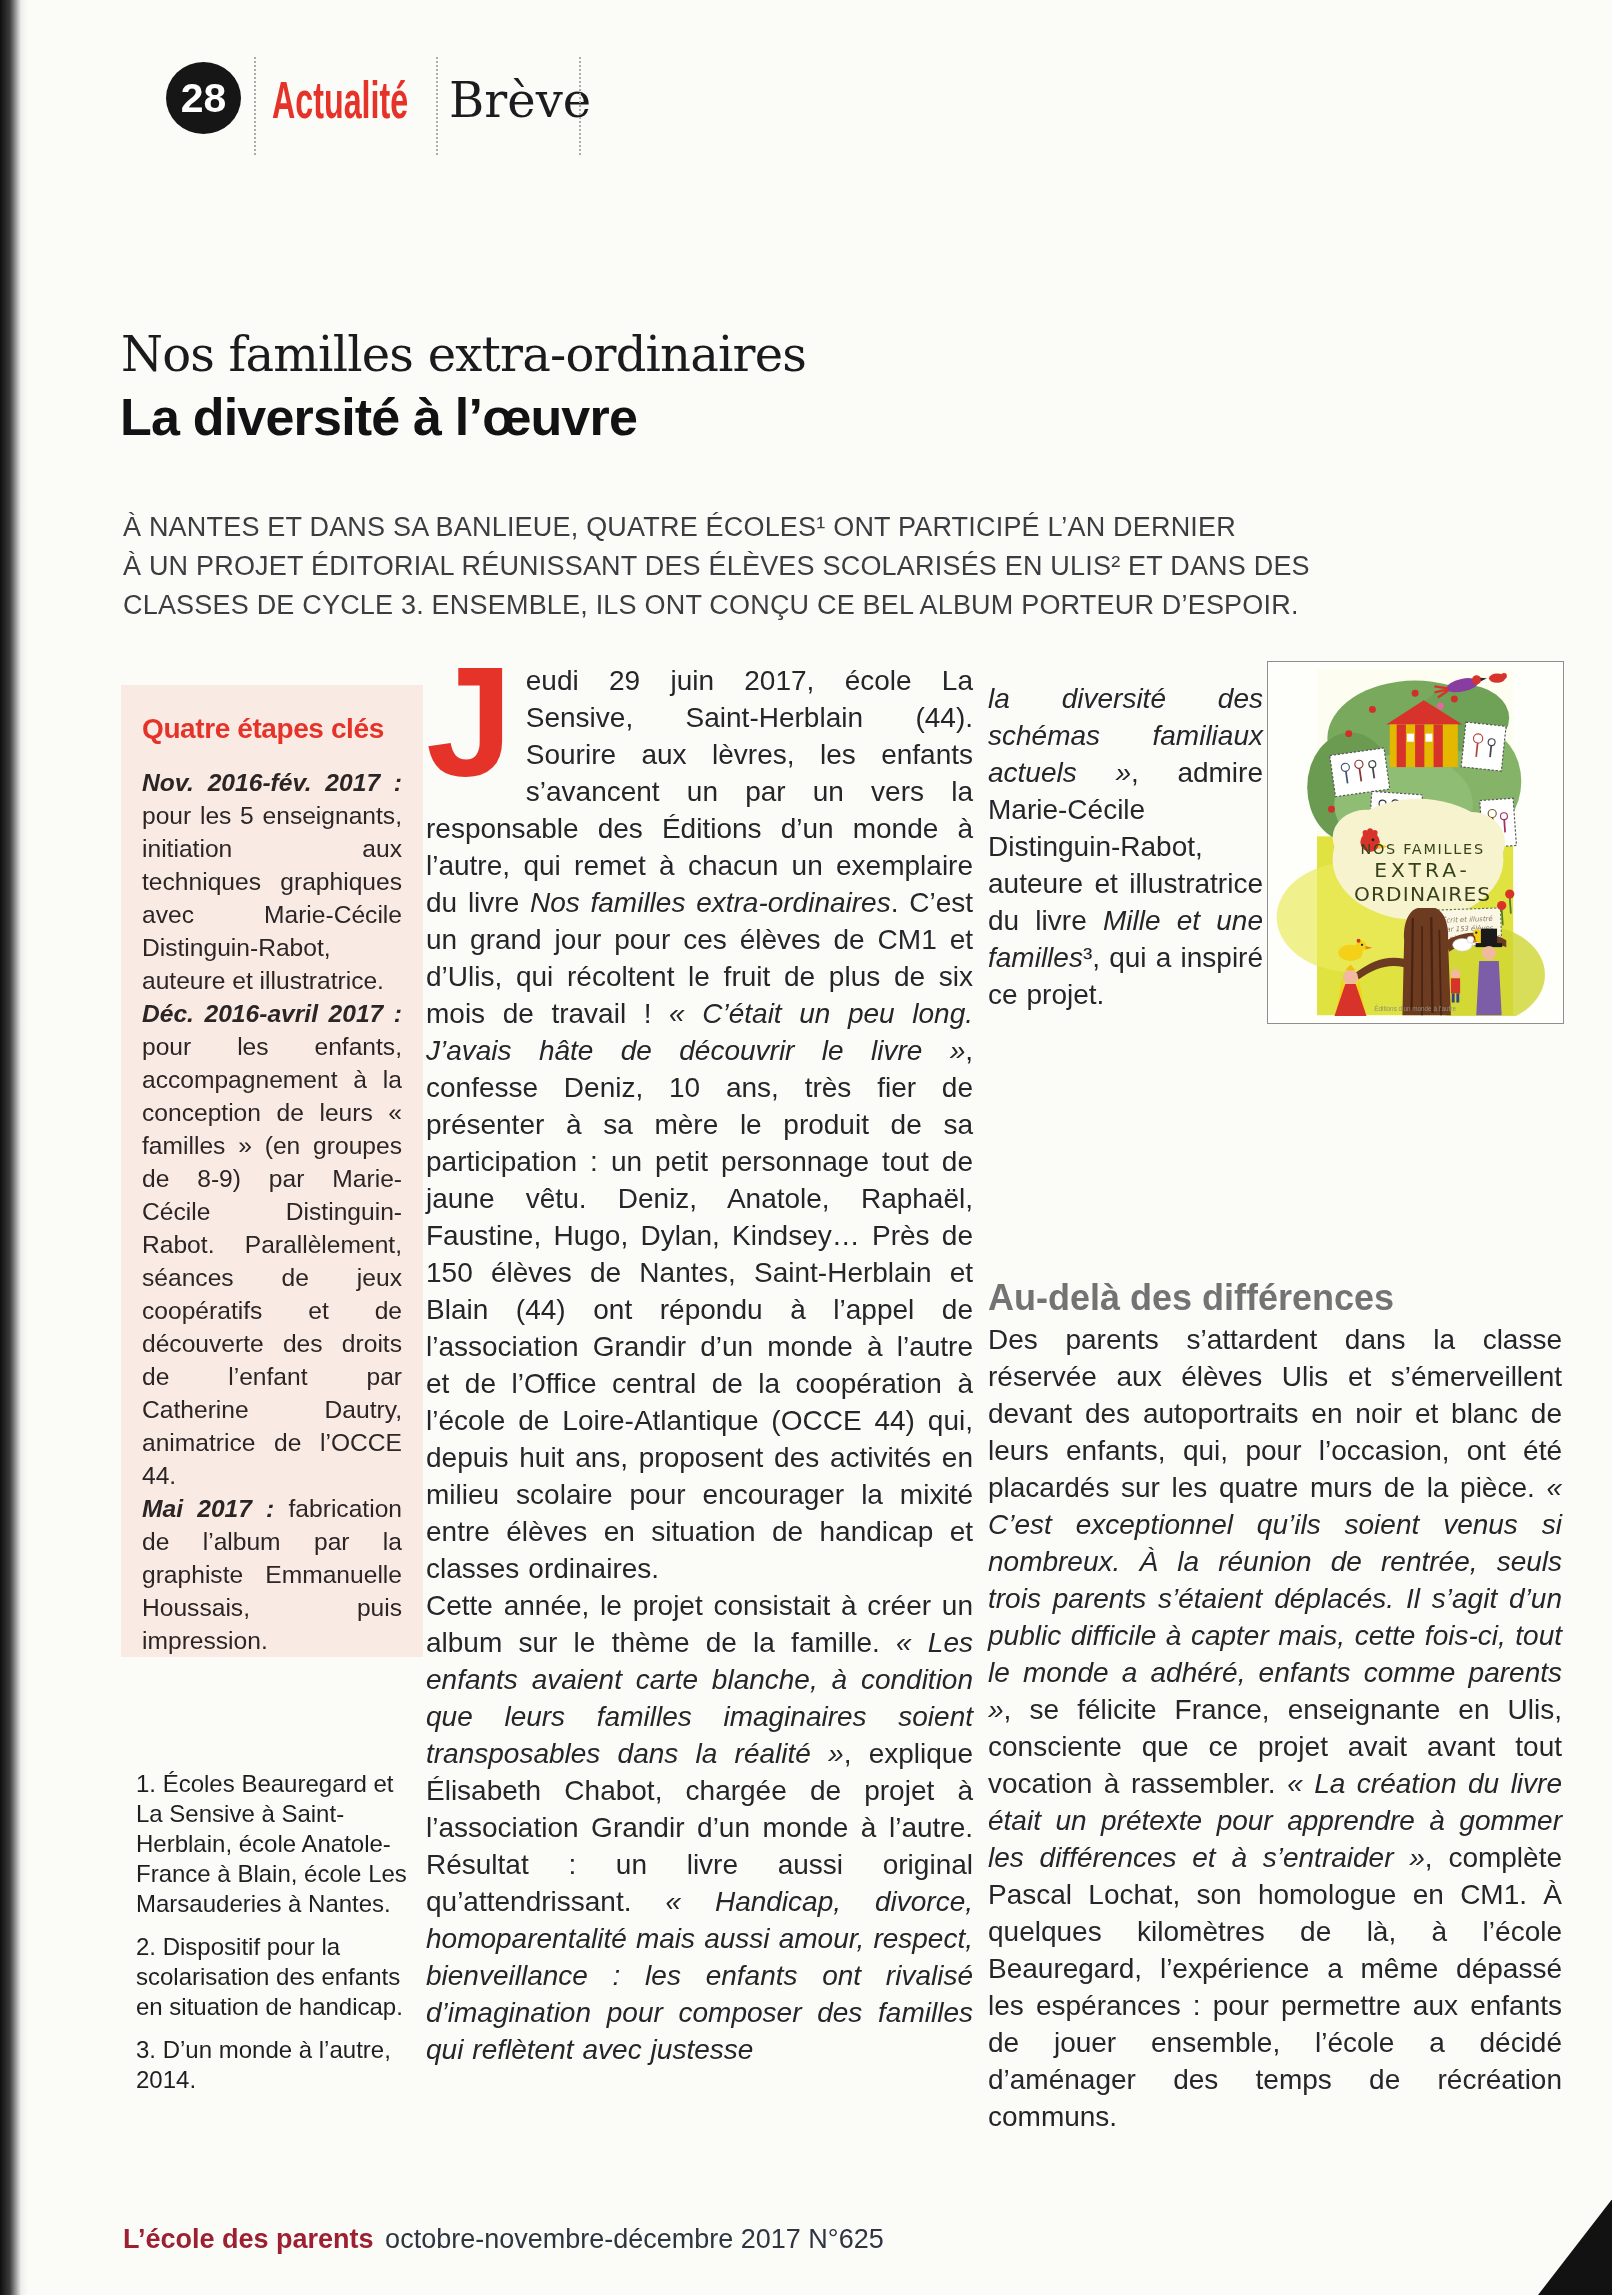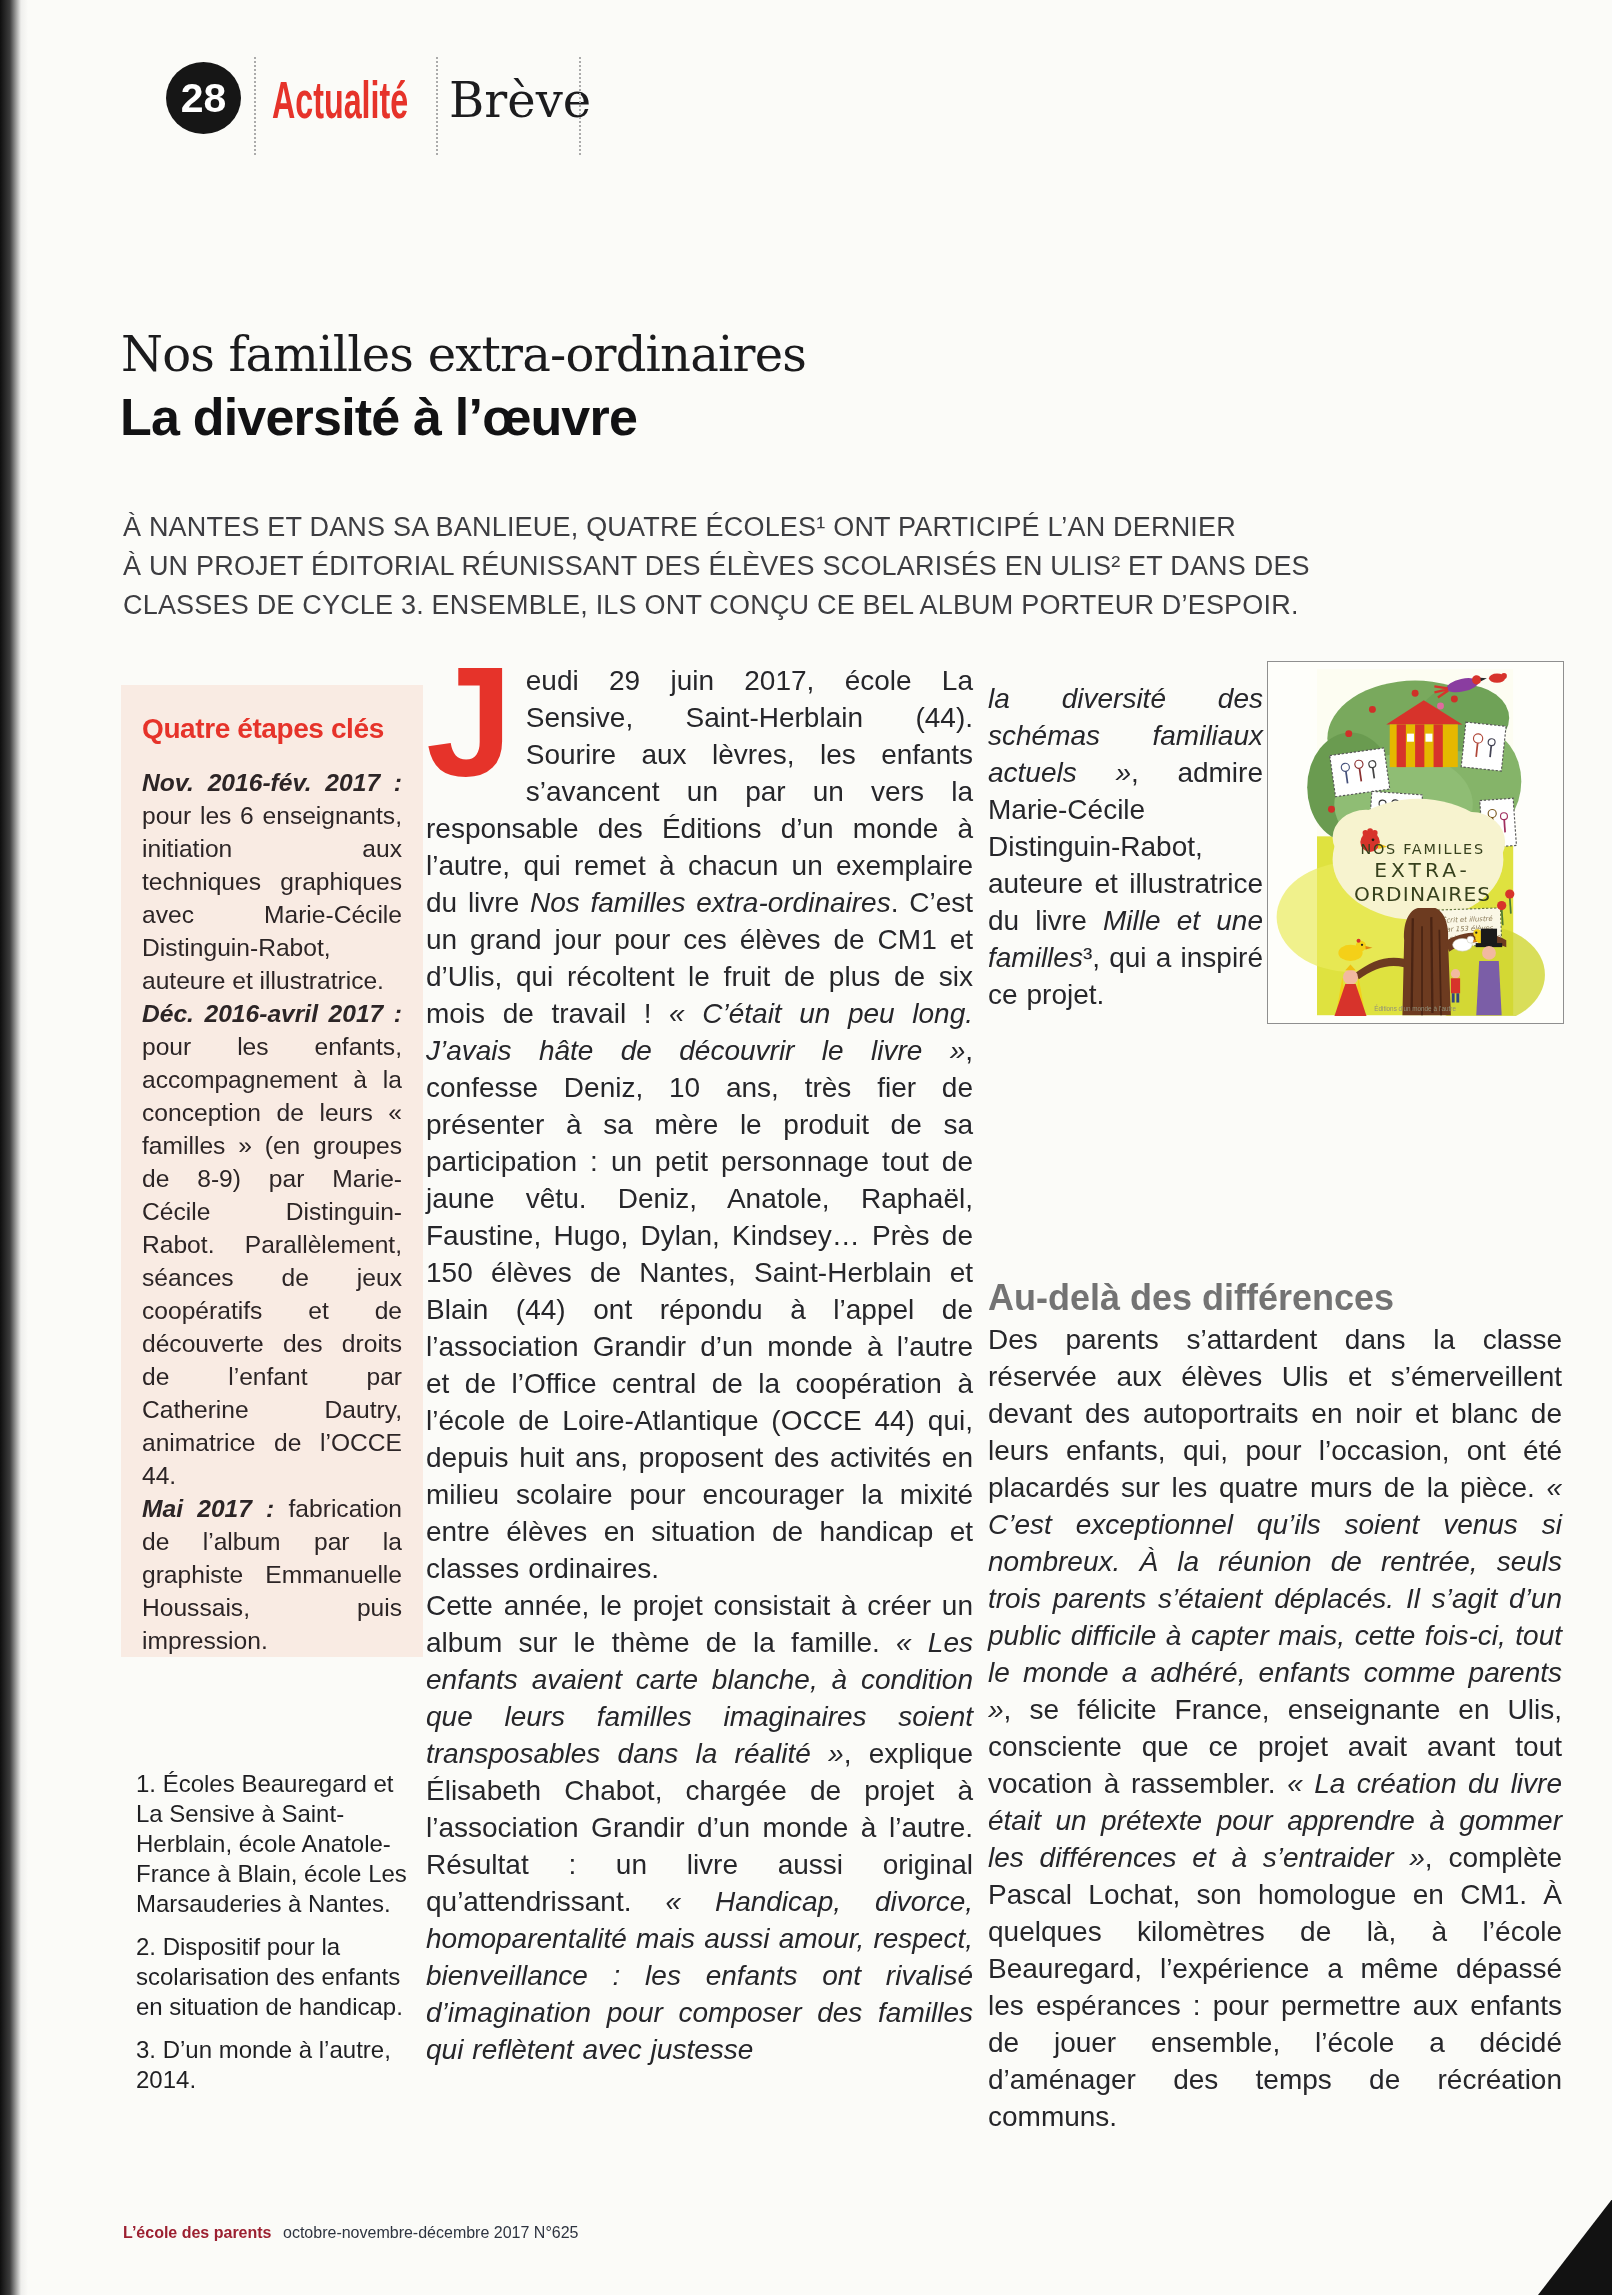--- a/index.html
+++ b/index.html
@@ -54,21 +54,21 @@
   .subheading{position:absolute;left:988px;top:1277px;font-size:36px;font-weight:bold;color:#737373;}
   .col-right-body{position:absolute;left:988px;top:1321px;width:574px;
     font-size:28px;line-height:37px;text-align:justify;word-spacing:1.2px;}
   .signature{width:574px;text-align:right;font-weight:bold;margin-top:-37px;color:#141416;}
   .it{font-style:italic;}
   
   .book{position:absolute;left:1267px;top:661px;width:297px;height:363px;
     background:#fefefa;border:0.8px solid #8f8f8f;box-sizing:border-box;padding:7.4px;}
   .book svg{display:block;width:100%;height:100%;}
   
-  .footer{position:absolute;left:123px;top:2224px;font-size:16px;color:#2e3440;}
+  .footer{position:absolute;left:123px;top:2224px;font-size:27px;color:#2e3440;}
   .footer .brand{font-weight:bold;color:#9c2031;margin-right:11.5px;}
   .cover-title{font-family:"DejaVu Sans",sans-serif;fill:#37411d;}
   .cover-hand{font-family:"DejaVu Sans",sans-serif;font-style:italic;fill:#8a7a58;}
 </style>
 </head>
 <body>
 
 <div id="page">
   <div class="scan-left"></div>
 
@@ -85,21 +85,21 @@
   <div class="title">La diversité à l’œuvre</div>
 
   <div class="standfirst">
     <div>À NANTES ET DANS SA BANLIEUE, QUATRE ÉCOLES¹ ONT PARTICIPÉ L’AN DERNIER</div>
     <div>À UN PROJET ÉDITORIAL RÉUNISSANT DES ÉLÈVES SCOLARISÉS EN ULIS² ET DANS DES</div>
     <div>CLASSES DE CYCLE 3. ENSEMBLE, ILS ONT CONÇU CE BEL ALBUM PORTEUR D’ESPOIR.</div>
   </div>
 
   <div class="sidebar">
     <h3>Quatre étapes clés</h3>
-    <p class="sb-item"><span class="sb-date">Nov. 2016-fév. 2017 : </span><span>pour les 6 enseignants, initiation aux techniques graphiques avec Marie-Cécile Distinguin-Rabot, auteure et illustratrice.</span></p>
+    <p class="sb-item"><span class="sb-date">Nov. 2016-fév. 2017 : </span><span>pour les 5 enseignants, initiation aux techniques graphiques avec Marie-Cécile Distinguin-Rabot, auteure et illustratrice.</span></p>
     <p class="sb-item"><span class="sb-date">Déc. 2016-avril 2017 : </span><span>pour les enfants, accompagnement à la conception de leurs « familles » (en groupes de 8-9) par Marie-Cécile Distinguin-Rabot. Parallèlement, séances de jeux coopératifs et de découverte des droits de l’enfant par Catherine Dautry, animatrice de l’OCCE 44.</span></p>
     <p class="sb-item"><span class="sb-date">Mai 2017 : </span><span>fabrication de l’album par la graphiste Emmanuelle Houssais, puis impression.</span></p>
   </div>
 
   <div class="footnotes">
     <p>1. Écoles Beauregard et La Sensive à Saint-Herblain, école Anatole-France à Blain, école Les Marsauderies à Nantes.</p>
     <p>2. Dispositif pour la scolarisation des enfants en situation de handicap.</p>
     <p>3. D’un monde à l’autre, 2014.</p>
   </div>
 

